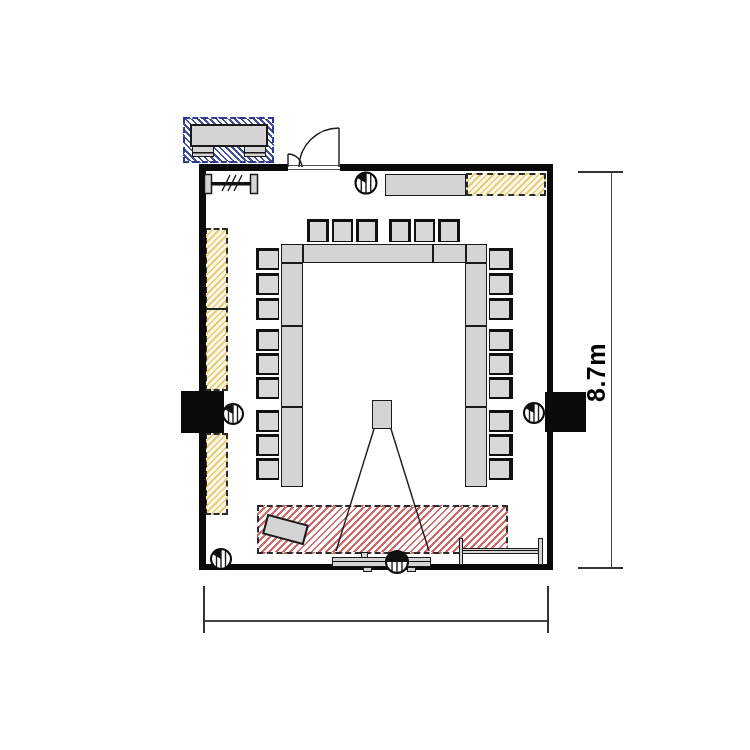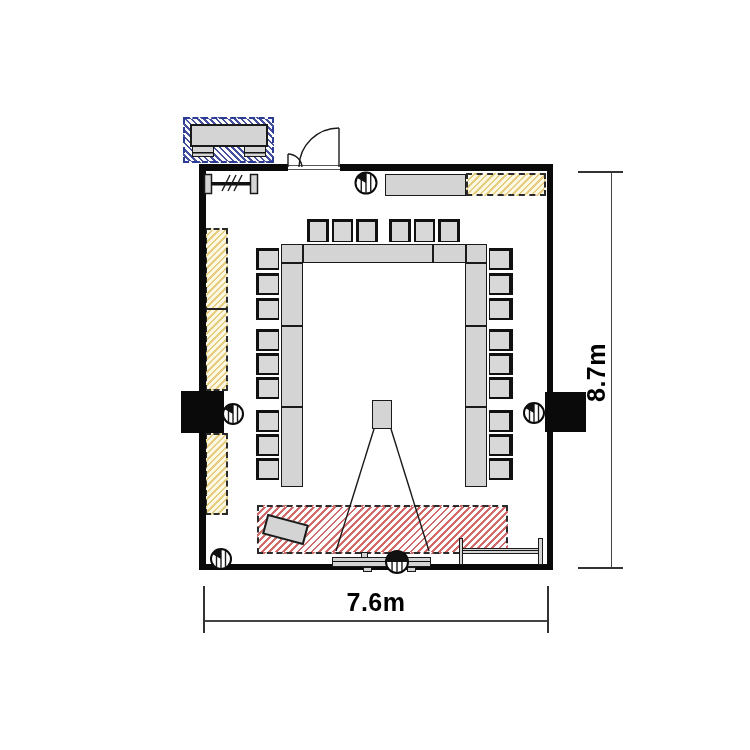--- a/index.html
+++ b/index.html
@@ -265,17 +265,16 @@
       </g>
   </svg>
 
   <div class="abs dimline" style="left:610.5px;top:171px;width:1.5px;height:398px;"></div>
   <div class="abs dimtick" style="left:578px;top:170.5px;width:45px;height:2px;"></div>
   <div class="abs dimtick" style="left:578px;top:566.5px;width:45px;height:2px;"></div>
   <div class="abs dimline" style="left:204px;top:620px;width:344px;height:1.5px;"></div>
   <div class="abs dimtick" style="left:203px;top:586px;width:2px;height:47px;"></div>
   <div class="abs dimtick" style="left:547px;top:586px;width:2px;height:47px;"></div>
 
-  <div class="abs dimlabel" style="left:204px;top:588px;width:344px;text-align:center;">7.6m</div>
   <div class="abs" style="left:565px;top:302px;width:62px;height:140px;display:flex;align-items:center;justify-content:center;">
     <span class="dimlabel" style="transform:rotate(-90deg);white-space:nowrap;">8.7m</span>
   </div>
 </div>
 
 </body></html>

